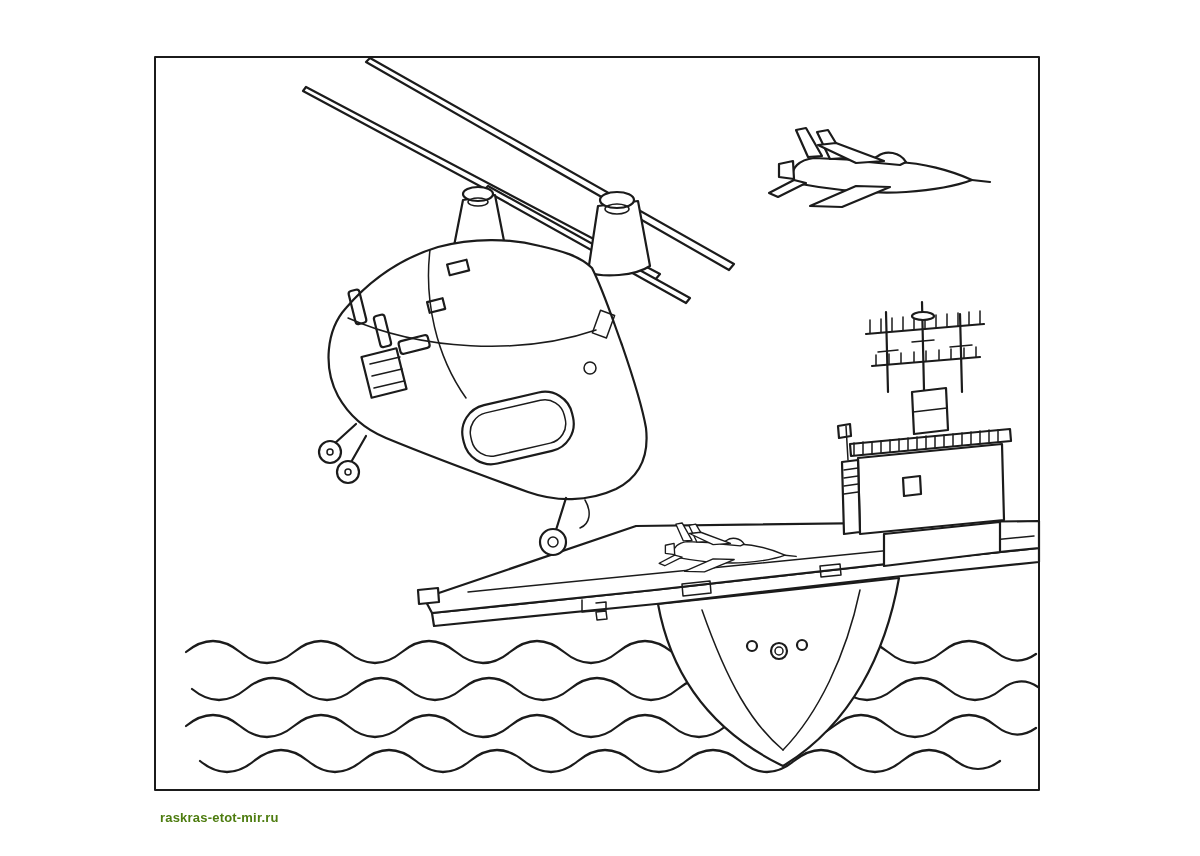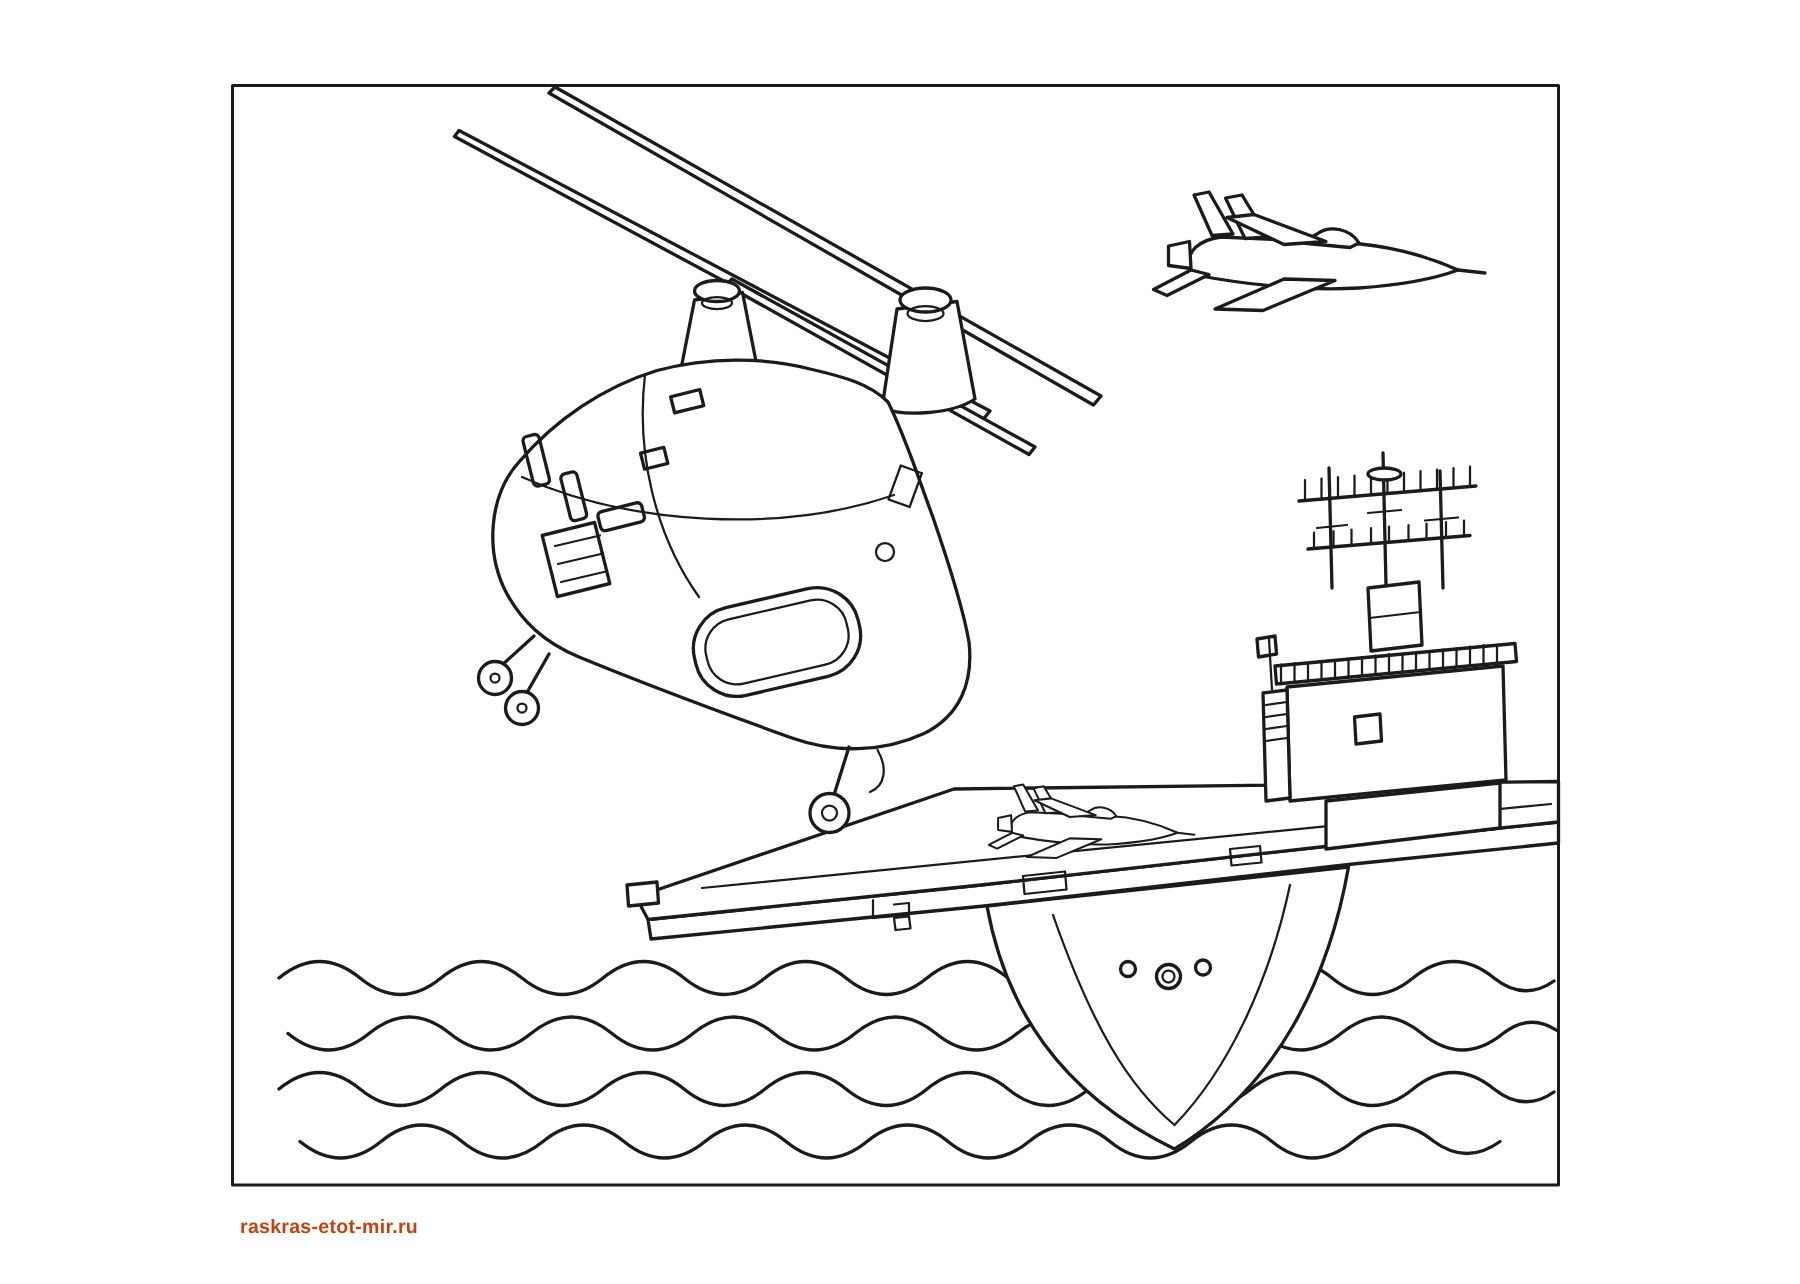--- a/index.html
+++ b/index.html
@@ -1,20 +1,20 @@
 <!DOCTYPE html>
 <html><head>
 <meta charset="utf-8">
 <style>
   html,body{margin:0;padding:0;background:#ffffff;}
   .page{position:relative;width:1200px;height:856px;background:#ffffff;
         font-family:"Liberation Sans",sans-serif;overflow:hidden;}
   .page svg{position:absolute;left:0;top:0;}
   .watermark{position:absolute;left:160px;top:810px;font-size:13px;font-weight:600;
-             color:#c2410c;letter-spacing:.2px;}
+             color:#4d7c0f;letter-spacing:.2px;}
   svg path,svg rect,svg circle,svg ellipse,svg line,svg polygon,svg polyline{
     stroke:#1b1b1b;stroke-width:2.2;fill:none;stroke-linecap:round;stroke-linejoin:round;}
   .f{fill:#ffffff;}
   .t{stroke-width:1.5;}
   .bd{stroke-width:2;}
 </style>
 </head>
 <body>
 
 <div class="page">

